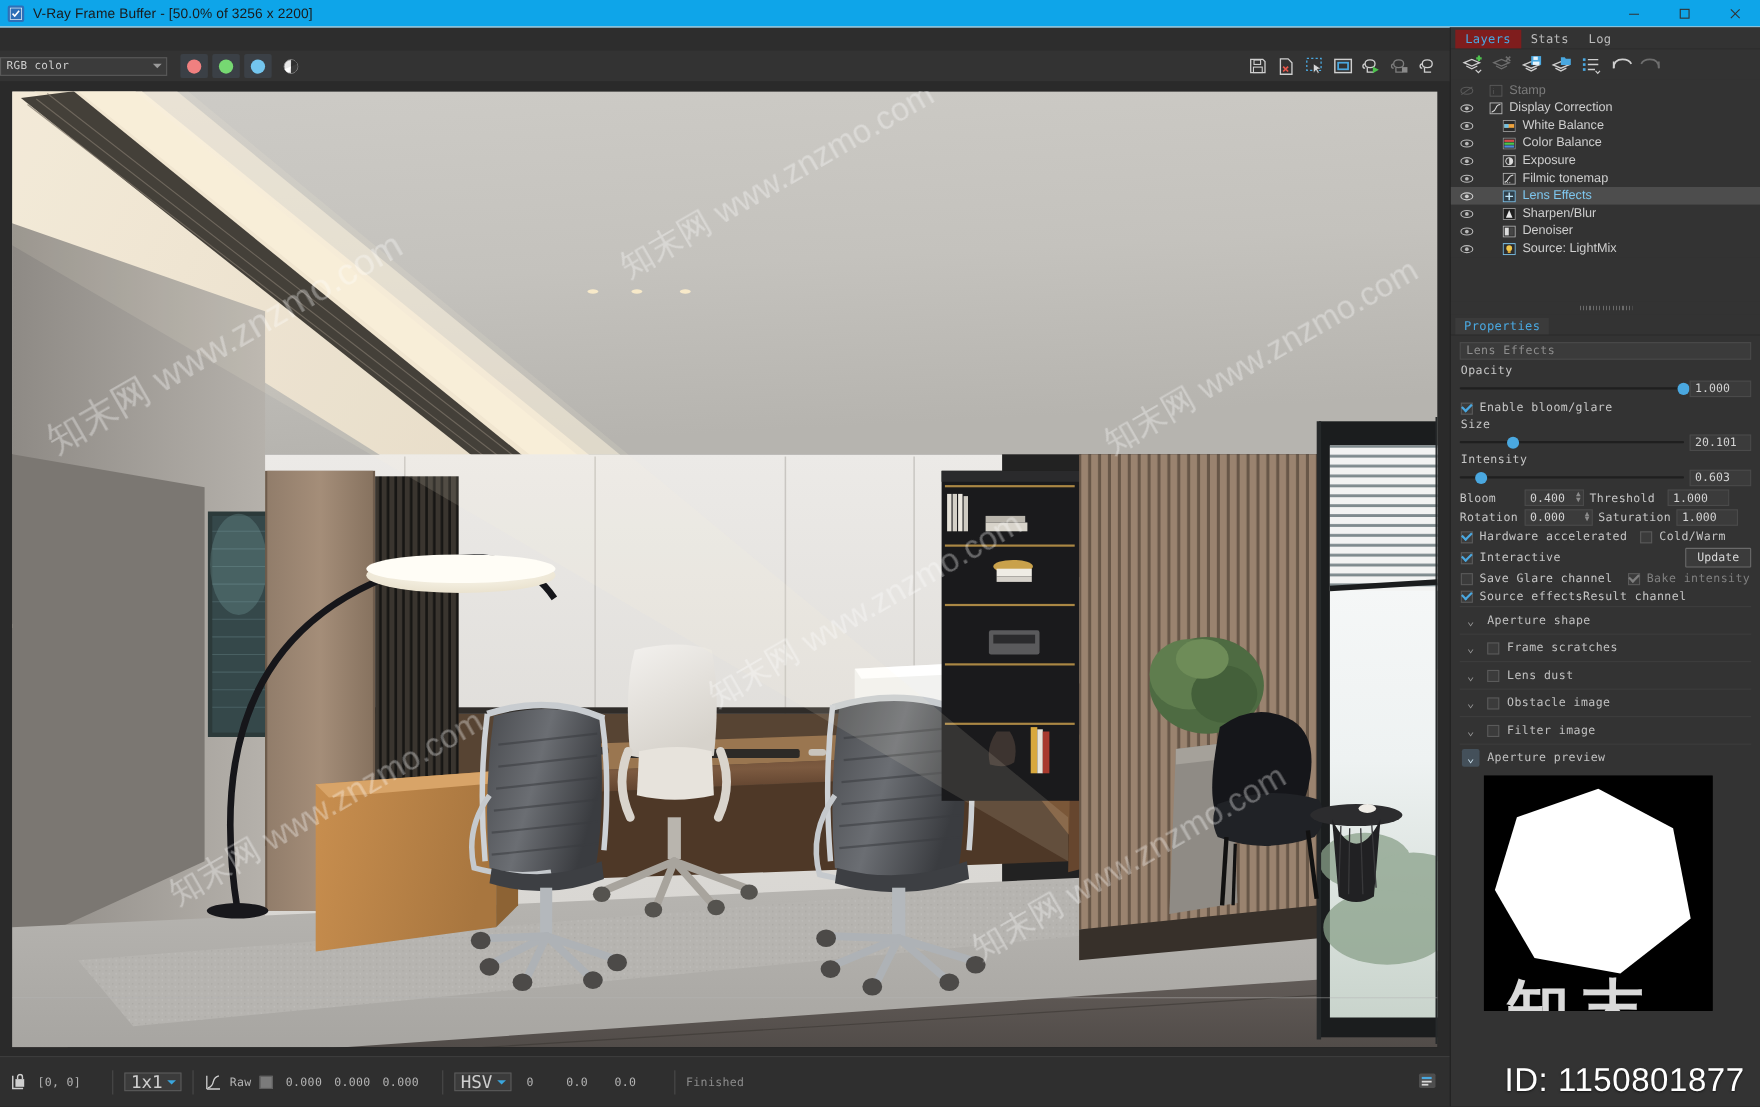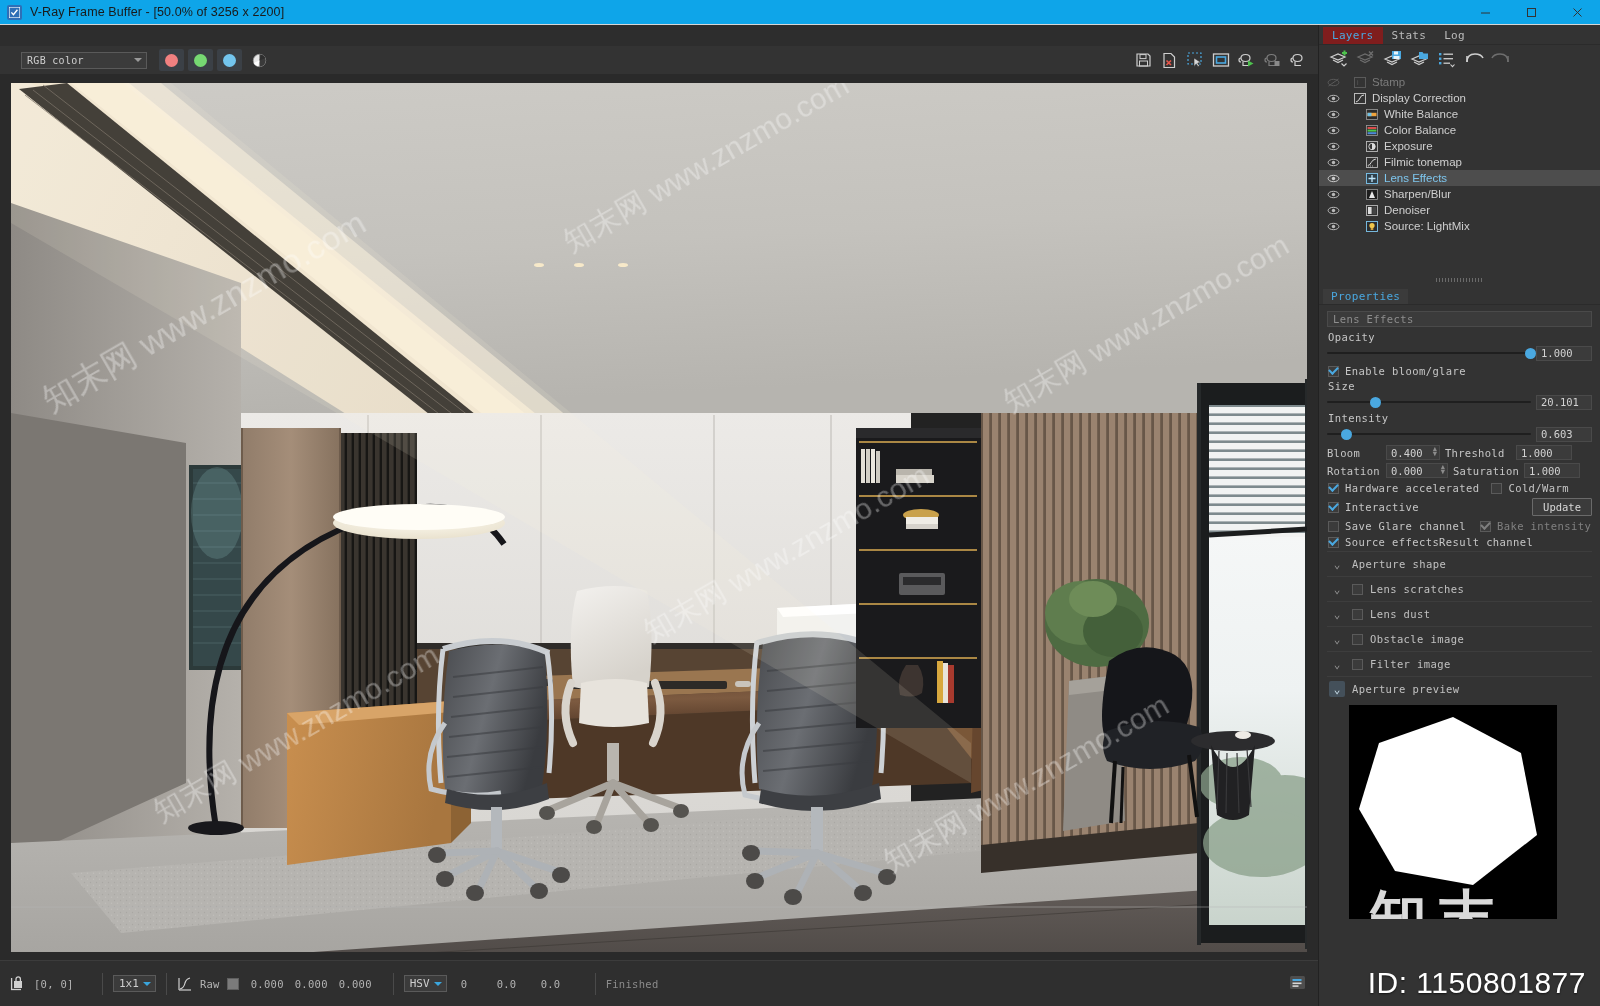--- a/index.html
+++ b/index.html
@@ -43,21 +43,21 @@
     font-family:"Liberation Sans", sans-serif; font-size:11.5px; color:#d8d8d8;
     padding:2px 9px; margin-left:2px; line-height:15px;
   }
 
   
   .toolbar {
     position:absolute; left:0; top:46px; width:1318px; height:28px;
     background:#333333; display:flex; align-items:center;
   }
   .combo {
-    margin-left:21px; width:126px; height:17px;
+    margin-left:0; width:152px; height:17px;
     background:#3b3b3b; border:1px solid #5a5a5a;
     display:flex; align-items:center; position:relative;
   }
   .combo-label {
     font-size:10px; color:#cfcfcf; padding-left:5px;
     font-family:"DejaVu Sans Mono", monospace; letter-spacing:0.3px;
   }
   .combo-arrow {
     position:absolute; right:4px; top:50%; transform:translateY(-50%);
     width:0;height:0;border-left:4px solid transparent;border-right:4px solid transparent;
@@ -91,21 +91,21 @@
     position:absolute; left:0; top:960px; width:1318px; height:46px;
     background:#2f2f2f; border-top:1px solid #3c3c3c;
     display:flex; align-items:center; font-family:"DejaVu Sans Mono", monospace;
     font-size:10.5px; color:#a9a9a9;
   }
   .sb-sep { width:1px;height:22px;background:#4a4a4a;margin:0 10px; }
   .sb-txt { color:#b4b4b4; letter-spacing:0.3px; white-space:nowrap;}
   .sb-combo {
     height:17px;background:#3b3b3b;border:1px solid #5a5a5a;
     display:flex;align-items:center;padding:0 16px 0 5px;position:relative;
-    font-size:11px;color:#cfcfcf;
+    font-size:16px;color:#cfcfcf;
   }
   .sb-combo .combo-arrow{ border-top-color:#3aa6dd; right:4px;}
   .swatch{width:12px;height:12px;background:#7b7b7b;border:1px solid #5f5f5f;}
 
   
   .dock {
     position:absolute; left:1318px; top:25px; width:282px; height:981px;
     background:#333333; border-left:1px solid #222;
   }
   .tabs {
@@ -1087,21 +1087,21 @@
       </div>
 
       <div class="sect">
         <span class="chev">⌄</span>
         <span class="sect-lbl">Aperture shape</span>
       </div>
 
       <div class="sect">
         <span class="chev">⌄</span>
         <span class="chk"></span>
-        <span class="sect-lbl">Lens scratches</span>
+        <span class="sect-lbl">Frame scratches</span>
       </div>
 
       <div class="sect">
         <span class="chev">⌄</span>
         <span class="chk"></span>
         <span class="sect-lbl">Lens dust</span>
       </div>
 
       <div class="sect">
         <span class="chev">⌄</span>

